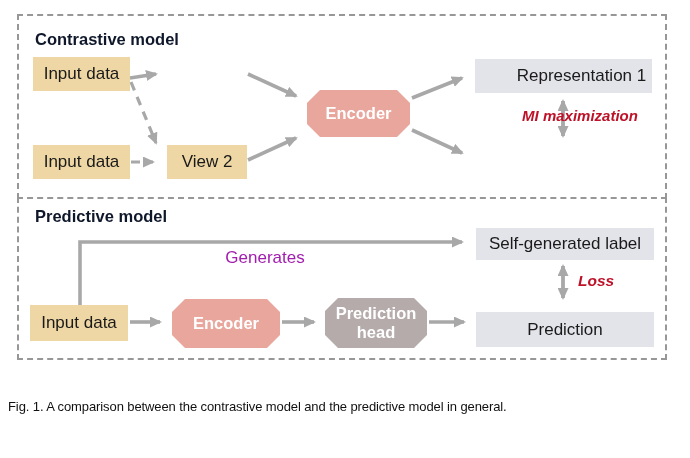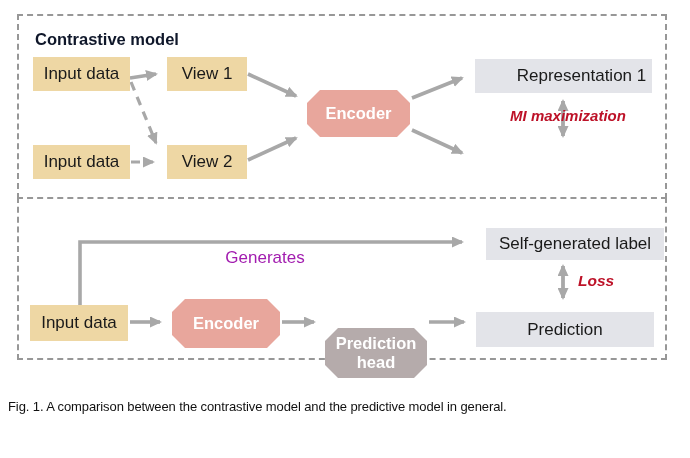--- a/index.html
+++ b/index.html
@@ -58,34 +58,34 @@
   #c-input1 { left: 33px;  top: 57px;  width: 97px;  height: 34px; }
   #c-view1  { left: 167px; top: 57px;  width: 80px;  height: 34px; }
   #c-input2 { left: 33px;  top: 145px; width: 97px;  height: 34px; }
   #c-view2  { left: 167px; top: 145px; width: 80px;  height: 34px; }
   #c-encoder{ left: 307px; top: 90px;  width: 103px; height: 47px; }
   #c-rep1   { left: 475px; top: 59px;  width: 177px; height: 34px; padding-left: 36px; }
   #c-rep2   { left: 475px; top: 144px; width: 177px; height: 34px; }
 
   #p-input  { left: 30px;  top: 305px; width: 98px;  height: 36px; }
   #p-encoder{ left: 172px; top: 299px; width: 108px; height: 49px; }
-  #p-head   { left: 325px; top: 298px; width: 102px; height: 50px; padding: 0 8px; margin-top: 30px; }
-  #p-selfgen{ left: 486px; top: 228px; width: 178px; height: 32px; }
+  #p-head   { left: 325px; top: 298px; width: 102px; height: 50px; padding: 0 8px; }
+  #p-selfgen{ left: 476px; top: 228px; width: 178px; height: 32px; }
   #p-pred   { left: 476px; top: 312px; width: 178px; height: 35px; }
 
   .float-label {
     position: absolute;
     white-space: nowrap;
   }
   #generates-label {
     left: 195px; top: 248px; width: 140px;
     text-align: center; font-size: 17px; color: #a21caf;
   }
   #mi-label {
-    left: 487px; top: 107px; width: 162px;
+    left: 499px; top: 107px; width: 162px;
     text-align: center;
     font-size: 15px; font-weight: bold; font-style: italic;
     color: #bd1228;
   }
   #loss-label {
     left: 578px; top: 272px;
     font-size: 15.5px; font-weight: bold; font-style: italic;
     color: #bd1228;
   }
   #connectors {
@@ -133,27 +133,27 @@
     <path d="M429,322 L464,322" stroke="#a8a8a8" stroke-width="3.6" fill="none" marker-end="url(#ah)"></path>
     <path d="M563,266 L563,298" stroke="#a8a8a8" stroke-width="3.8" fill="none" marker-start="url(#ah-rev)" marker-end="url(#ah)"></path>
   </svg>
 
   <div class="panel" id="panel-contrastive"></div>
   <div class="panel" id="panel-predictive"></div>
 
   <div class="section-title" id="title-contrastive">Contrastive model</div>
 
   <div class="node tan" id="c-input1">Input data</div>
-  <div class="node tan" id="c-view1">View 1</div>
   <div class="node tan" id="c-input2">Input data</div>
   <div class="node tan" id="c-view2">View 2</div>
   <div class="node chamfer pink" id="c-encoder">Encoder</div>
   <div class="node gray" id="c-rep1">Representation 1</div>
   <div class="float-label" id="mi-label">MI maximization</div>
 
+  <div class="section-title" id="title-predictive">Predictive model</div>
 
   <div class="node tan" id="p-input">Input data</div>
   <div class="float-label" id="generates-label">Generates</div>
   <div class="node chamfer pink" id="p-encoder">Encoder</div>
   <div class="node chamfer mauve" id="p-head">Prediction head</div>
   <div class="node gray" id="p-selfgen">Self-generated label</div>
   <div class="node gray" id="p-pred">Prediction</div>
   <div class="float-label" id="loss-label">Loss</div>
 
   <div id="caption">Fig. 1. A comparison between the contrastive model and the predictive model in general.</div>

